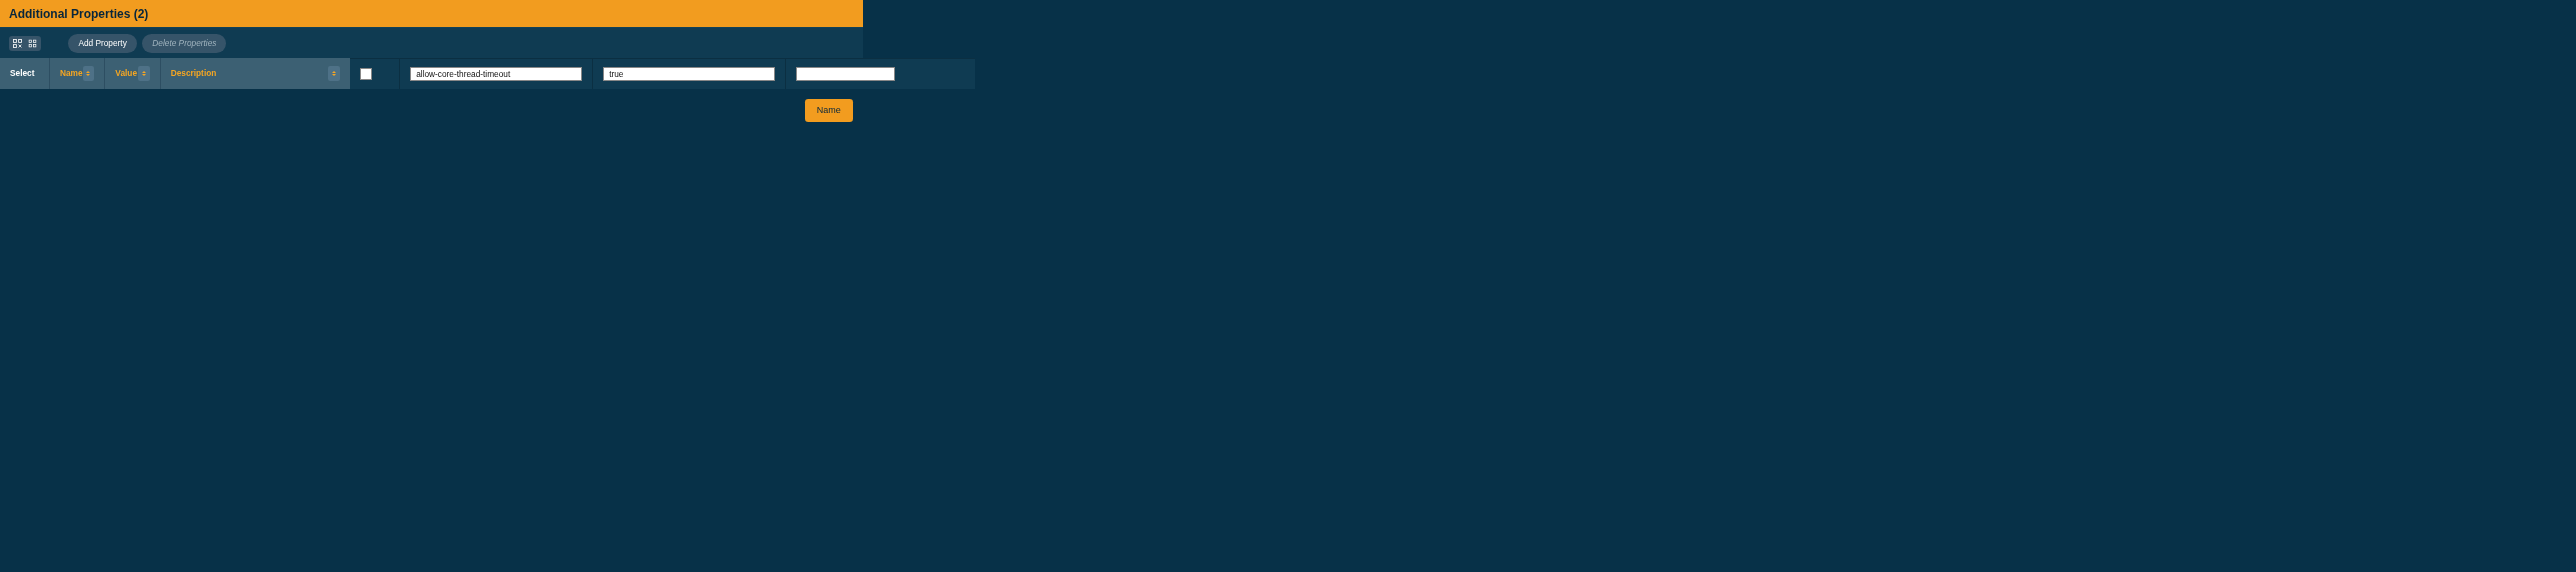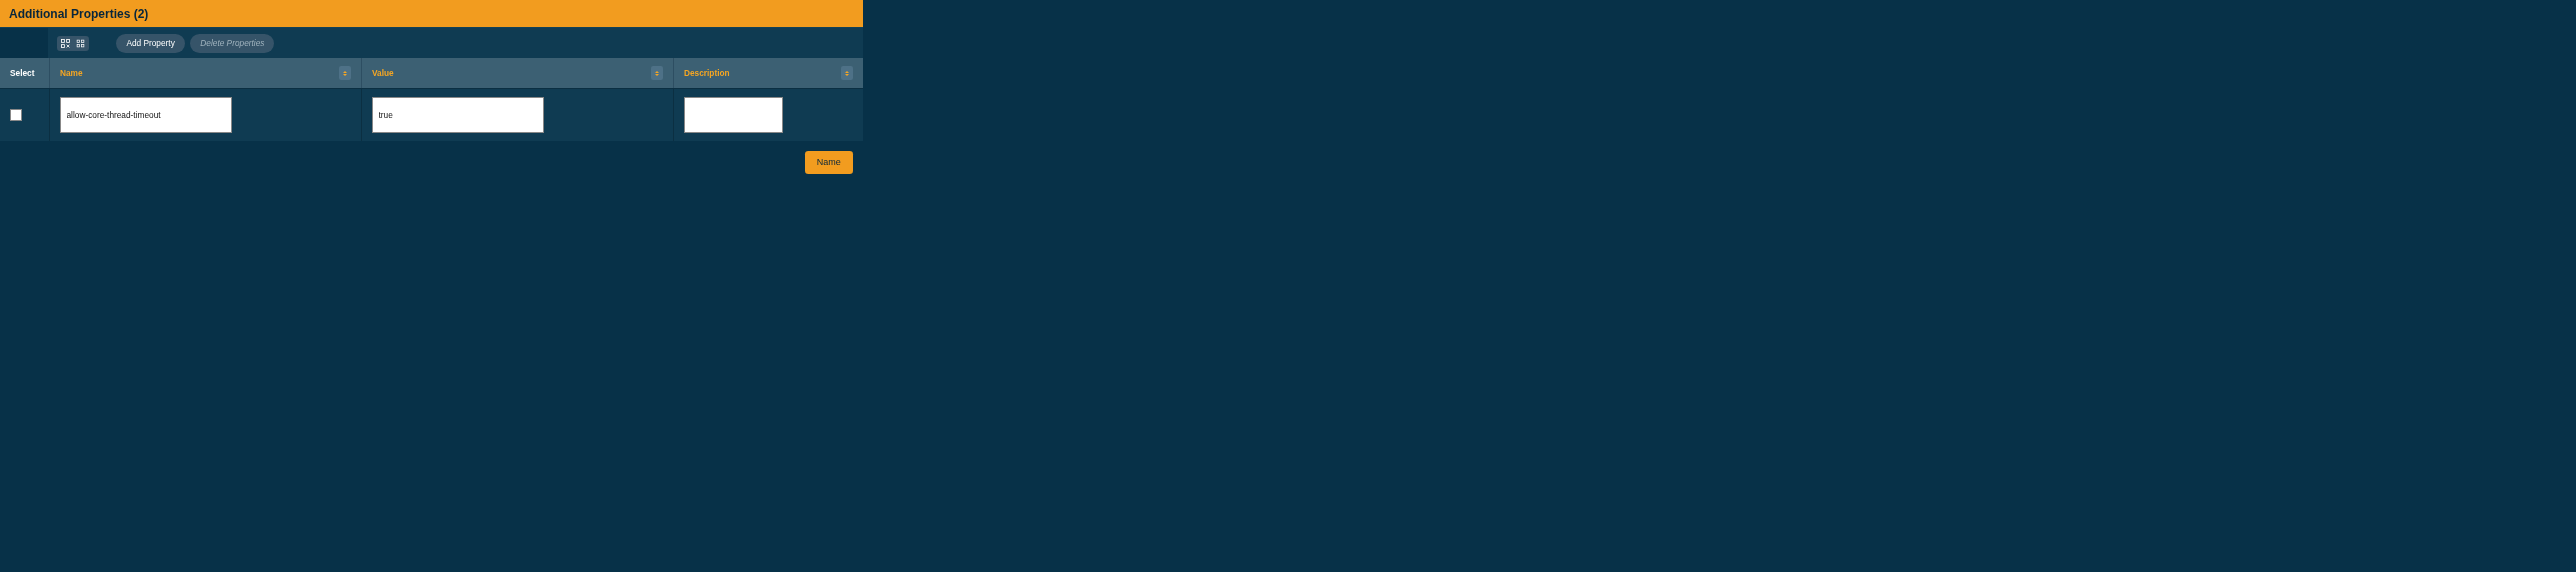--- a/index.html
+++ b/index.html
@@ -33,21 +33,20 @@
     font-size:12px;
     border-bottom:1.1px solid #124158;
   }
   
   .toolbar{
     display:flex;
     align-items:center;
     gap:5.5px;
     padding:5.5px 9px 5.5px 9px;
     background:var(--panel-navy);
-    margin-left:48px;
   }
   .view-toggle{
     display:flex;
     gap:3.3px;
     align-items:center;
     background:var(--pill);
     padding:2.2px 3.3px;
     border-radius:3.3px;
     margin-right:22px;
   }
@@ -64,21 +63,21 @@
     padding:4.4px 10px;
     border-radius:10px;
     font-size:8.3px;
     cursor:pointer;
   }
   .pill-btn.muted{
     color:var(--faded);
     font-style:italic;
   }
   
-  .tbl{display:flex;flex-direction:column}
+  .tbl{display:flex;flex-direction:row}
   .hrow{
     display:flex;
     background:var(--slate);
   }
   .hcell{
     padding:7.8px 10px;
     font-weight:700;
     display:flex;
     align-items:center;
     position:relative;
@@ -112,21 +111,21 @@
     display:flex;
     align-items:center;
     border-right:0.6px solid #0b2f42;
   }
   .dcell:last-child{border-right:none}
   .chk{
     width:12.2px;height:12.2px;background:#fff;border:0.6px solid #888;display:inline-block;
   }
   .txt-input{
     background:#fff;color:#111;border:0.6px solid #888;
-    padding:3.3px 5.5px;font-size:8.3px;width:172px;height:36px;
+    padding:3.3px 5.5px;font-size:8.3px;width:172px;height:14px;
   }
   .txt-input.short{width:99px}
   
   .footer{
     display:flex;justify-content:flex-end;
     padding:10px 10px;
     background:var(--dark-navy);
   }
   .save-btn{
     background:var(--orange);

